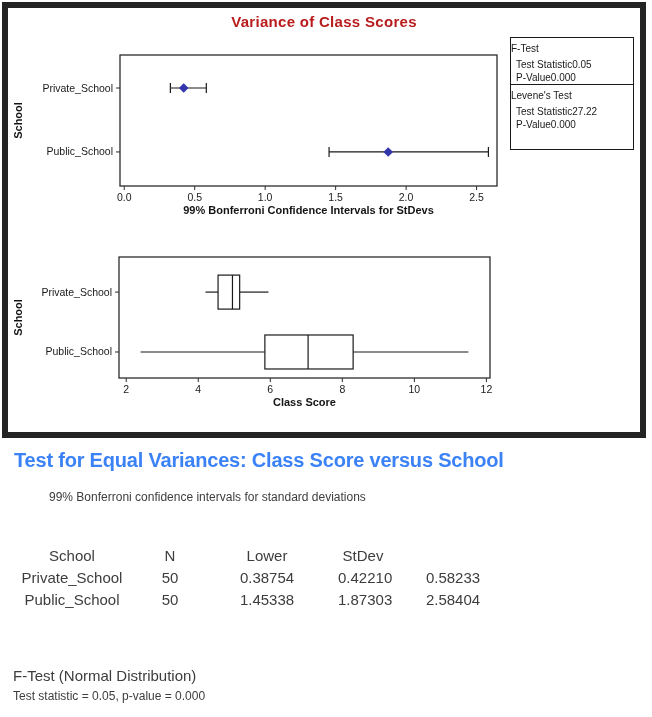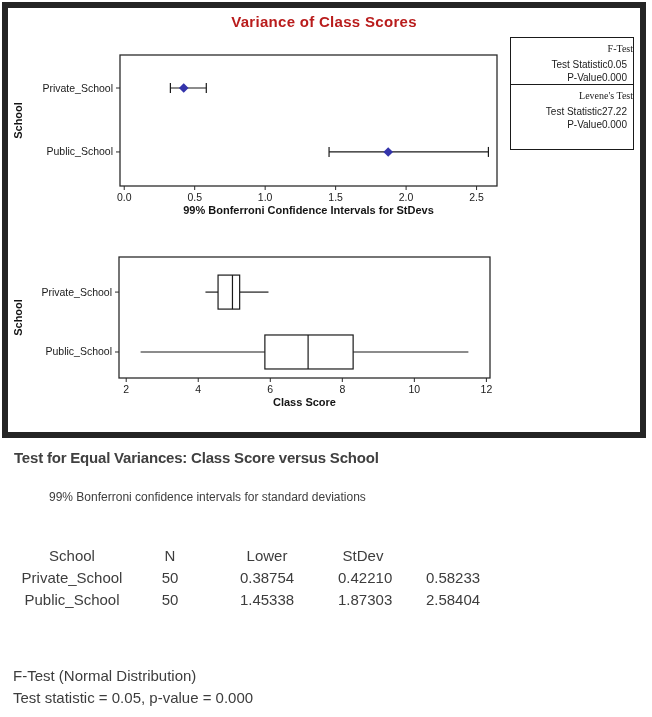--- a/index.html
+++ b/index.html
@@ -15,34 +15,34 @@
   .graph-title {
     position:absolute; left:0; top:5px; width:632px; text-align:center;
     font-size:15px; font-weight:bold; color:#b91c1c; letter-spacing:0.3px;
   }
   #plots { position:absolute; left:0; top:0; }
   .stats-box {
     position:absolute; left:502px; top:29px; width:124px; height:113px;
     border:1px solid #1a1a1a; background:#ffffff;
     font-size:10px; color:#1a1a1a;
   }
-  .sb-title { text-align:right; padding:5px 0 4px 0;font-family:Liberation Serif, serif; }
-  .sb-row { display:flex; justify-content:flex-end; padding:1px 6px 1px 5px; }
+  .sb-title { text-align:left; padding:5px 0 4px 0; }
+  .sb-row { display:flex; justify-content:flex-start; padding:1px 6px 1px 5px; }
   .sb-sep { border-top:1px solid #1a1a1a; margin-top:0; }
   .report { position:absolute; left:0; top:0; width:652px; color:#3d3d3d; }
   .rep-heading {
-    position:absolute; left:14px; top:449px; font-size:15px; font-weight:bold;
-    color:#404040; letter-spacing:-0.2px;
+    position:absolute; left:14px; top:449px; font-size:20px; font-weight:bold;
+    color:#3b82f6; letter-spacing:-0.2px;
   }
   .rep-sub { position:absolute; left:13px; top:490px; font-size:12px;margin-left:36px; }
   .ci-table { position:absolute; left:0px; top:545px; font-size:15px; }
   .ci-row { display:grid; grid-template-columns:144px 52px 142px 50px 130px; line-height:22px; }
   .ci-row span { text-align:center; }
   .rep-line1 { position:absolute; left:13px; top:667px; font-size:15px; }
-  .rep-line2 { position:absolute; left:13px; top:689px; font-size:15px;text-align:center; }
+  .rep-line2 { position:absolute; left:13px; top:689px; font-size:12px;text-align:center; }
 </style>
 </head>
 <body>
 
 <div class="graph-window">
   <svg id="plots" width="632" height="424">
       <rect x="112" y="47" width="377" height="131" fill="none" stroke="#2b2b2b" stroke-width="1.3"></rect>
       <line x1="116.22803738317756" y1="178" x2="116.22803738317756" y2="182" stroke="#2b2b2b" stroke-width="1"></line>
       <text x="116.22803738317756" y="193" text-anchor="middle" font-size="10.5" fill="#1a1a1a" font-family="&quot;Liberation Sans&quot;, sans-serif">0.0</text>
       <line x1="186.69532710280373" y1="178" x2="186.69532710280373" y2="182" stroke="#2b2b2b" stroke-width="1"></line>

